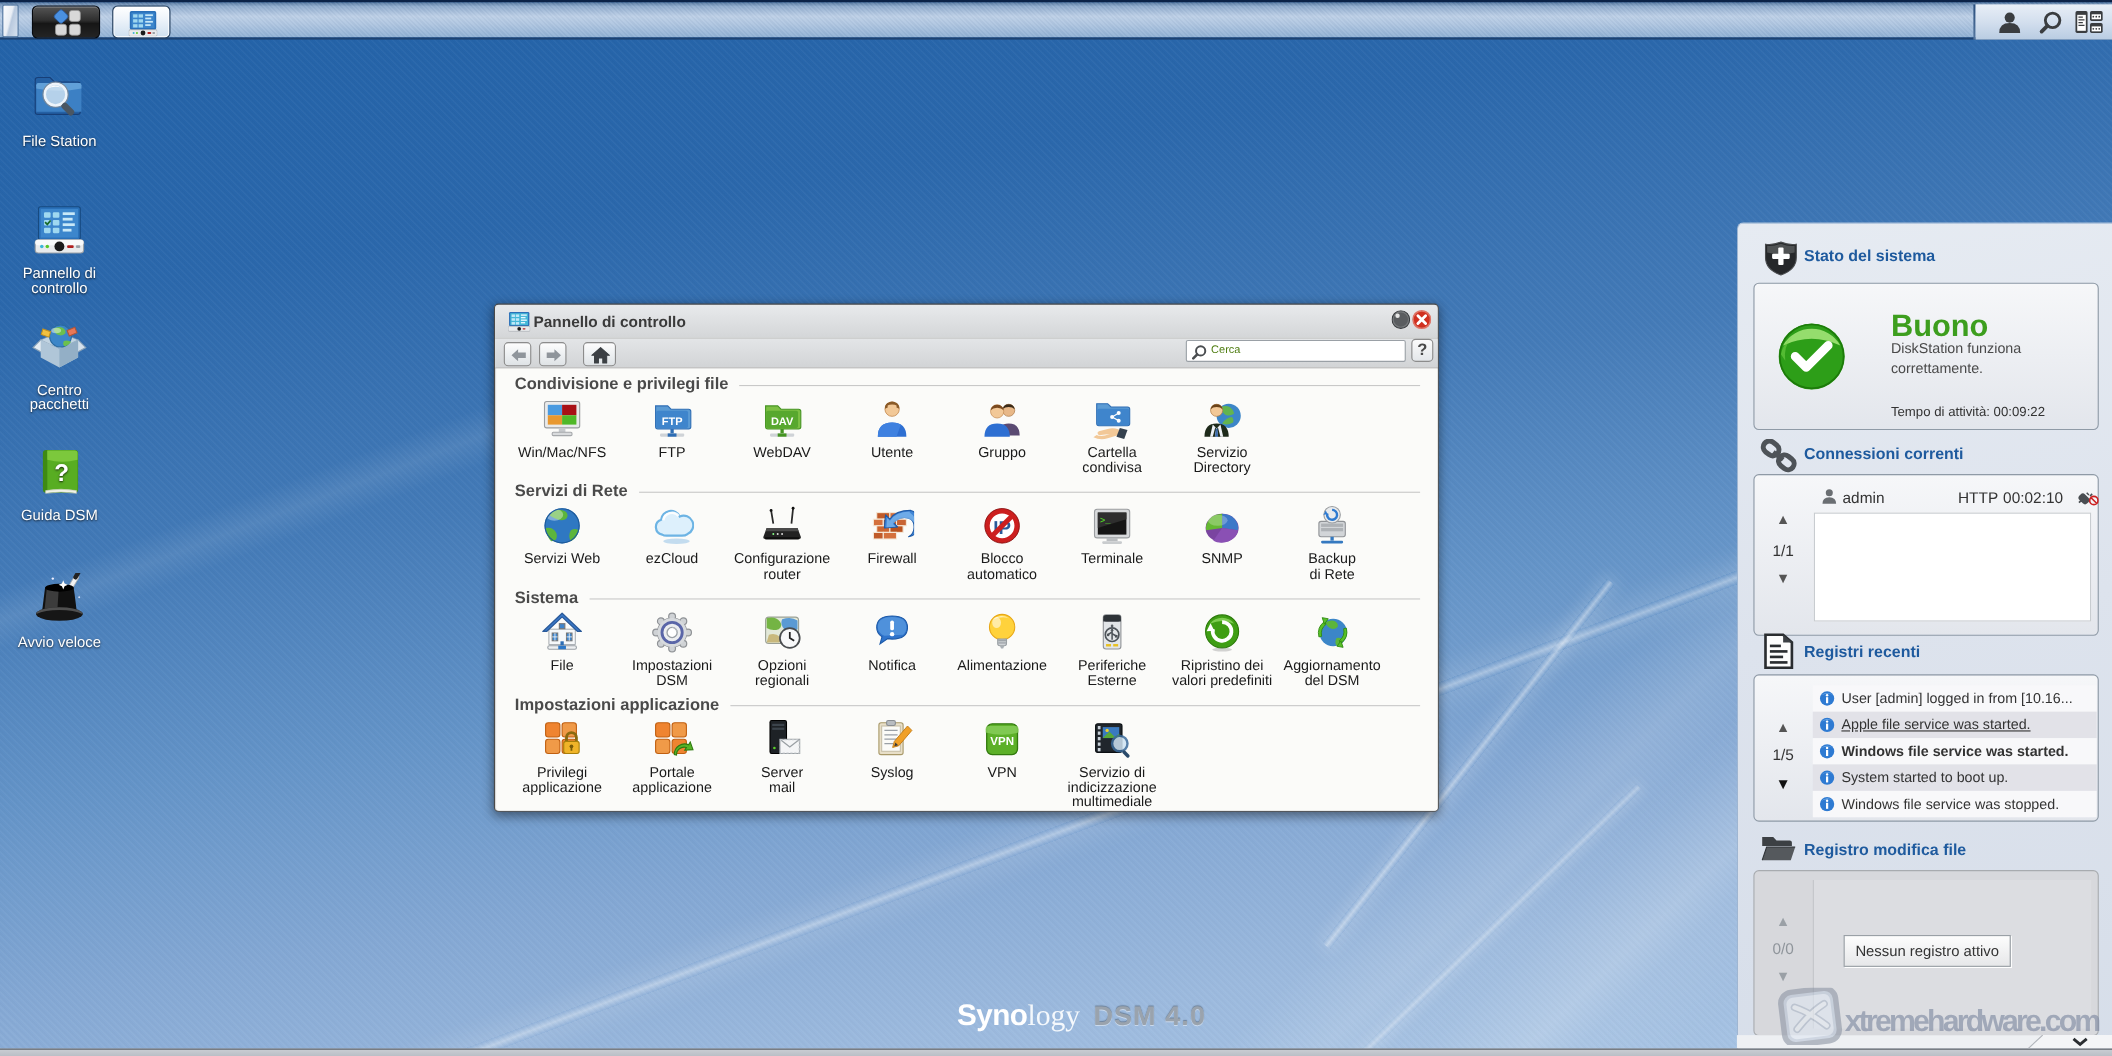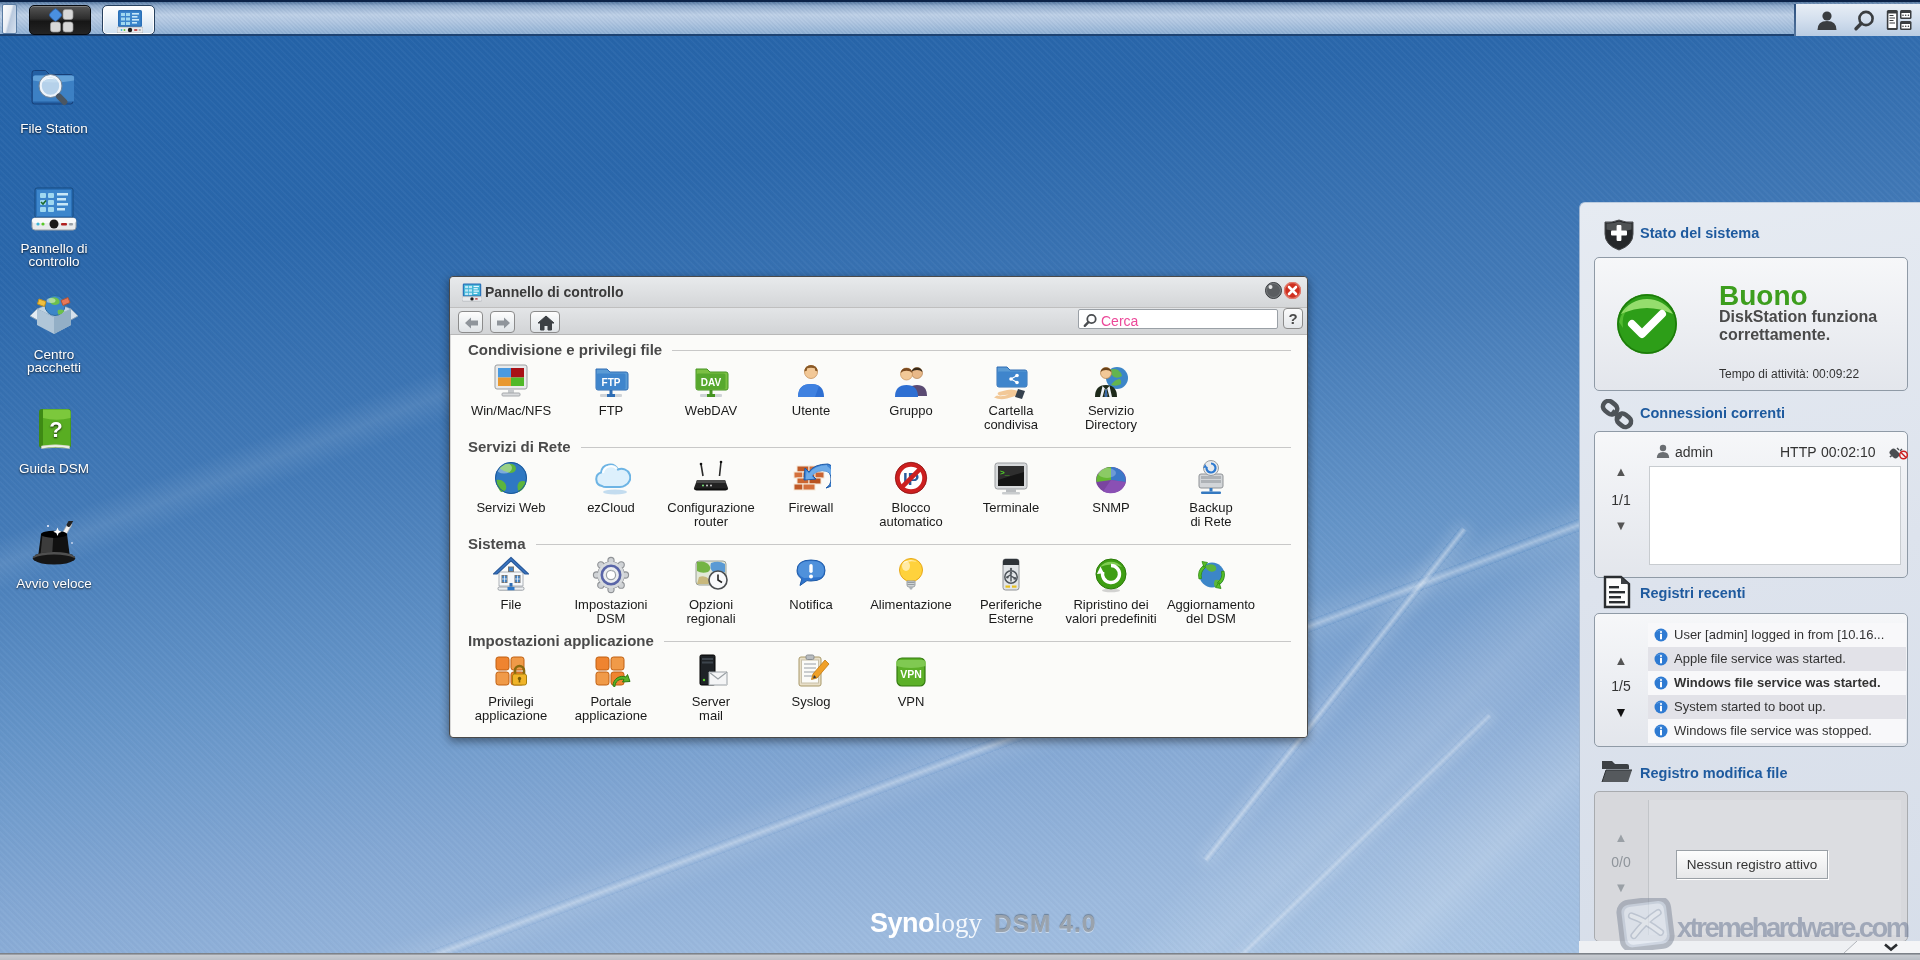--- a/index.html
+++ b/index.html
@@ -43,21 +43,21 @@
   border:1px solid #4a4a4a; border-radius:4px; background:#d8d8d8;
   box-shadow:0 3px 10px rgba(0,0,0,0.45); }
 #titlebar { position:absolute; left:0; top:0; width:100%; height:31px;
   background:linear-gradient(#e8eaec 0%, #d4d6d8 100%); border-bottom:1px solid #bfbfbf; border-radius:4px 4px 0 0; }
 #titlebar .ttl { position:absolute; left:35px; top:7px; font-size:14px; font-weight:bold; color:#3a3a3a; }
 #toolbar { position:absolute; left:0; top:31px; width:100%; height:27px;
   background:linear-gradient(#e3e5e7 0%, #d2d4d6 100%); border-bottom:1px solid #b8b8b8; }
 .navbtn { position:absolute; top:0px; width:25px; height:22px; border:1px solid #8c8c8c; border-radius:4px;
   background:linear-gradient(#fdfdfd 0%, #eceff1 55%, #dfe3e6 100%); }
 #searchbox { position:absolute; left:628px; top:1px; width:200px; height:20px; background:#fff; border:1px solid #9aa0a6; border-radius:2px; }
-#searchbox span { position:absolute; left:22px; top:3px; color:#ec4899; font-size:14px; }
+#searchbox span { position:absolute; left:22px; top:3px; color:#4d7c0f; font-size:10px; }
 #helpbtn { position:absolute; left:833px; top:0px; width:20px; height:21px; border:1px solid #8c8c8c; border-radius:4px;
   background:linear-gradient(#fbfbfb, #e4e7ea); color:#4a4a4a; font-weight:bold; font-size:15px; text-align:center; line-height:20px; font-family:"Liberation Sans",sans-serif; }
 #wcontent { position:absolute; left:1px; top:58px; width:856px; height:402px; background:#fbfbf9; border-radius:0 0 3px 3px; }
 .sechead { position:absolute; left:18px; font-size:15px; font-weight:bold; color:#4a4a4a; white-space:nowrap; }
 .sechead .rule { position:absolute; top:9px; height:1px; background:#c8c8c8; }
 .cpicon { position:absolute; width:96px; text-align:center; font-size:13px; color:#1a1a1a; line-height:13.5px; }
 .cpicon svg { display:block; margin:0 auto 3px; }
 
 #panel { position:absolute; left:1579px; top:202px; width:341px; height:918px;
   background:linear-gradient(170deg,#e6ebf2 0%, #dde3ed 40%, #d4dce8 100%);
@@ -626,20 +626,36 @@
       <div style="margin-top:2px">Syslog</div>
     </div>
 <div class="cpicon" style="left:413px; top:375px;">
       <svg width="40" height="40" viewBox="0 0 40 40">
 <rect x="6" y="6" width="28" height="28" rx="5" fill="#5cb028" stroke="#327a0e" stroke-width="1.2"></rect>
 <path d="M8 8 h24 a3 3 0 0 1 3 3 v3 q-15 4 -30 0 v-3 a3 3 0 0 1 3 -3z" fill="#8ad05c" opacity="0.8"></path>
 <text x="20" y="25.5" font-size="10.5" font-weight="bold" fill="#fff" text-anchor="middle" font-family="Liberation Sans">VPN</text>
 </svg>
       <div style="margin-top:2px">VPN</div>
     </div>
+<div class="cpicon" style="left:513px; top:375px;">
+      <svg width="40" height="40" viewBox="0 0 40 40">
+<rect x="5" y="6" width="24" height="26" rx="2" fill="#20262c" stroke="#0a0e12"></rect>
+<rect x="7" y="8" width="2.5" height="3" fill="#c8d0d8"></rect>
+        <rect x="7" y="13" width="2.5" height="3" fill="#c8d0d8"></rect>
+        <rect x="7" y="18" width="2.5" height="3" fill="#c8d0d8"></rect>
+        <rect x="7" y="23" width="2.5" height="3" fill="#c8d0d8"></rect>
+        <rect x="7" y="28" width="2.5" height="3" fill="#c8d0d8"></rect>
+<rect x="11.5" y="9" width="15" height="10" fill="#3a7ac0"></rect>
+<path d="M11.5 19 l6 -6 l5 5 l4 -3 v4 h-15z" fill="#58a838"></path>
+<circle cx="15.5" cy="12" r="1.5" fill="#f0d028"></circle>
+<circle cx="27" cy="24" r="7" fill="#cfe4f4" opacity="0.85" stroke="#3a6a9a" stroke-width="2.2"></circle>
+<rect x="31" y="29.5" width="3.2" height="8" rx="1.5" fill="#2a4a6a" transform="rotate(-45 32.6 33.5)"></rect>
+</svg>
+      <div style="margin-top:2px">Servizio di<br>indicizzazione<br>multimediale</div>
+    </div>
 </div>
 
 <div id="dsmlogo" style="position:absolute; left:870px; top:908px; font-family:'Liberation Sans',sans-serif; white-space:nowrap;">
 <span style="font-size:27px; font-weight:bold; color:#fff; letter-spacing:-0.5px;">Syno</span><span style="font-family:'Liberation Serif',serif; font-size:27px; color:#f4f8fc;">logy</span><span style="font-size:24.5px; font-weight:bold; color:#9aa3ad; margin-left:12px; text-shadow:0 1px 0 rgba(255,255,255,0.45), 0 -1px 1px rgba(40,50,60,0.4); letter-spacing:1px;">DSM 4.0</span>
 </div>
 <div id="panel">
 <svg style="position:absolute; left:24px; top:16px;" width="30" height="32" viewBox="0 0 30 32">
 <path d="M15 1 Q22 4 29 3 V15 Q29 26 15 31 Q1 26 1 15 V3 Q8 4 15 1z" fill="#26282a" stroke="#4a4c4e"></path>
 <path d="M15 2.5 Q21 5 27.5 4.5 l0 6 q-12 3 -25 0 l0 -6 Q9 5 15 2.5z" fill="#5a5c5e" opacity="0.8"></path>
 <rect x="12.6" y="6" width="4.8" height="16" rx="1" fill="#fff"></rect>
@@ -648,21 +664,21 @@
 <div class="phead" style="top:22px;">Stato del sistema</div>
 <div class="pbox" style="top:54px; height:134px;">
 <svg style="position:absolute; left:20px; top:34px;" width="64" height="64" viewBox="0 0 64 64">
 <circle cx="32" cy="32" r="30" fill="#2d9e18"></circle>
 <circle cx="32" cy="32" r="29" fill="none" stroke="#1d7a0a" stroke-width="1.5"></circle>
 <path d="M6 22 a30 30 0 0 1 52 0 q-26 -12 -52 0z" fill="#a8e87c" opacity="0.85"></path>
 <path d="M4 30 a28 28 0 0 1 10 -16 q-8 10 -6 22z" fill="#7ad84c" opacity="0.5"></path>
 <path d="M17 32 l10 10 l20 -20" fill="none" stroke="#fff" stroke-width="8" stroke-linecap="round" stroke-linejoin="round"></path>
 </svg>
 <div style="position:absolute; left:124px; top:22px; font-size:28px; font-weight:bold; color:#3d9e1e;">Buono</div>
-<div style="position:absolute; left:124px; top:50px; font-size:16px; color:#4a4a4a; line-height:18px;font-weight:bold;">DiskStation funziona<br>correttamente.</div>
+<div style="position:absolute; left:124px; top:50px; font-size:13px; color:#4a4a4a; line-height:18px;">DiskStation funziona<br>correttamente.</div>
 <div style="position:absolute; left:124px; top:109px; font-size:12px; color:#333;">Tempo di attività: 00:09:22</div>
 </div>
 <svg style="position:absolute; left:20px; top:196px;" width="36" height="34" viewBox="0 0 36 34">
 <g fill="none" stroke="#4e5358" stroke-width="4.6">
 <rect x="3" y="3" width="15" height="11" rx="5.5" transform="rotate(38 10 8)"></rect>
 <rect x="16" y="16" width="15" height="11" rx="5.5" transform="rotate(38 24 22)"></rect>
 </g>
 <path d="M12 12 l9 7" stroke="#4e5358" stroke-width="4.2"></path>
 </svg>
 <div class="phead" style="top:202px;">Connessioni correnti</div>
@@ -705,21 +721,21 @@
 <div style="position:absolute; left:0; right:0; top:90px; font-size:14px; color:#111;">▼</div>
 </div>
 <div class="logrow" style="top:9px; background:#f8f8fa;">
 <svg style="position:absolute; left:6px; top:5px;" width="14" height="14" viewBox="0 0 14 14">
           <circle cx="7" cy="7" r="6.5" fill="#2e7ad2"></circle>
           <path d="M2 4 a6.5 5 0 0 1 10 -0.5 q-5 -2.5 -10 0.5z" fill="#8cc0f0"></path>
           <rect x="6" y="5.8" width="2" height="5.5" fill="#fff"></rect>
           <circle cx="7" cy="4" r="1.1" fill="#fff"></circle>
         </svg>
 <span style="margin-left:26px;">User [admin] logged in from [10.16...</span></div>
-      <div class="logrow" style="top:33px; background:#e2e2e8;">
+      <div class="logrow" style="top:33px; background:#e2e2e8;text-decoration:underline;">
 <svg style="position:absolute; left:6px; top:5px;" width="14" height="14" viewBox="0 0 14 14">
           <circle cx="7" cy="7" r="6.5" fill="#2e7ad2"></circle>
           <path d="M2 4 a6.5 5 0 0 1 10 -0.5 q-5 -2.5 -10 0.5z" fill="#8cc0f0"></path>
           <rect x="6" y="5.8" width="2" height="5.5" fill="#fff"></rect>
           <circle cx="7" cy="4" r="1.1" fill="#fff"></circle>
         </svg>
 <span style="margin-left:26px;">Apple file service was started.</span></div>
       <div class="logrow" style="top:57px; background:#f8f8fa;">
 <svg style="position:absolute; left:6px; top:5px;" width="14" height="14" viewBox="0 0 14 14">
           <circle cx="7" cy="7" r="6.5" fill="#2e7ad2"></circle>

